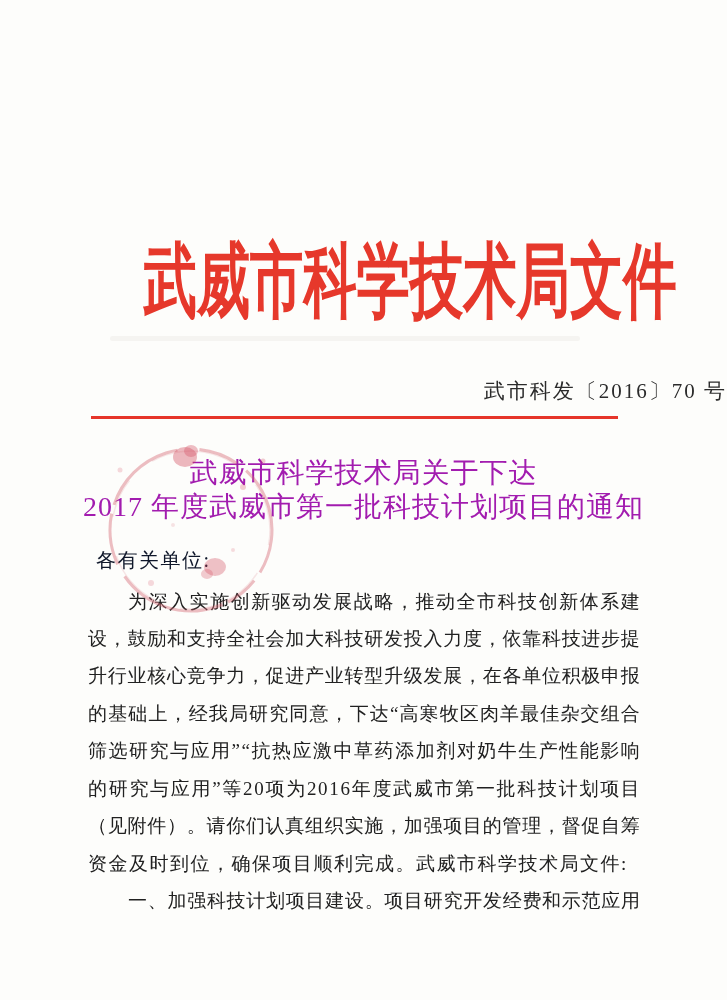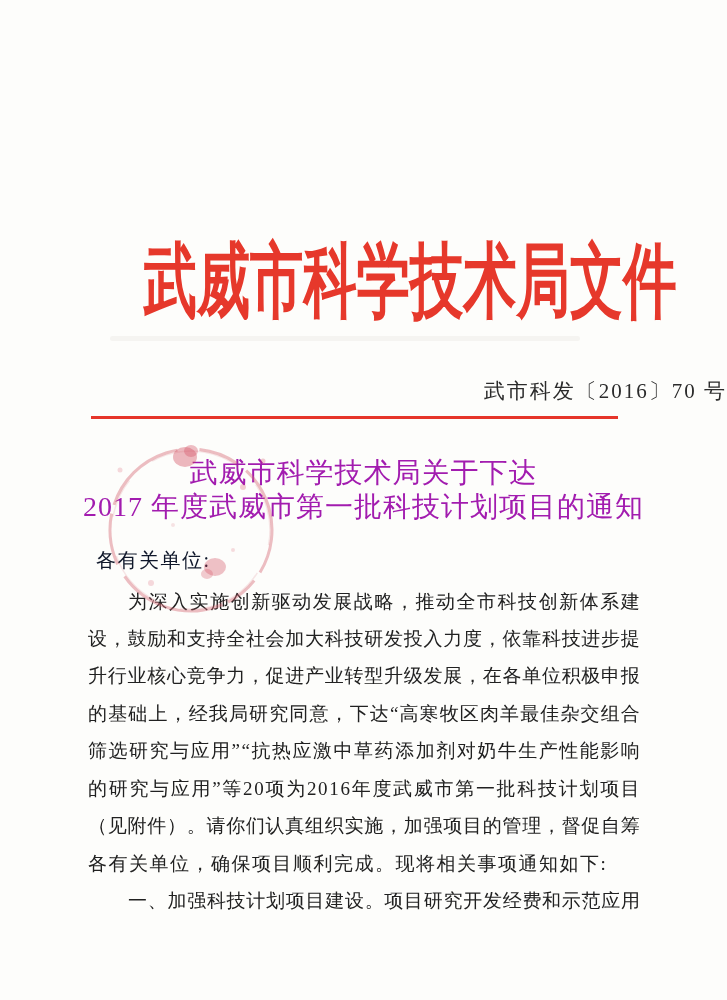--- a/index.html
+++ b/index.html
@@ -300,21 +300,21 @@
           <span>目</span>
           <span>的</span>
           <span>管</span>
           <span>理</span>
           <span>，</span>
           <span>督</span>
           <span>促</span>
           <span>自</span>
           <span>筹</span>
         </div>
-      <div class="line natural">各有关单位，确保项目顺利完成。现将相关事项通知如下:</div>
+      <div class="line natural">资金及时到位，确保项目顺利完成。武威市科学技术局文件:</div>
       <div class="line indent char-split">
           <span>一</span>
           <span>、</span>
           <span>加</span>
           <span>强</span>
           <span>科</span>
           <span>技</span>
           <span>计</span>
           <span>划</span>
           <span>项</span>

